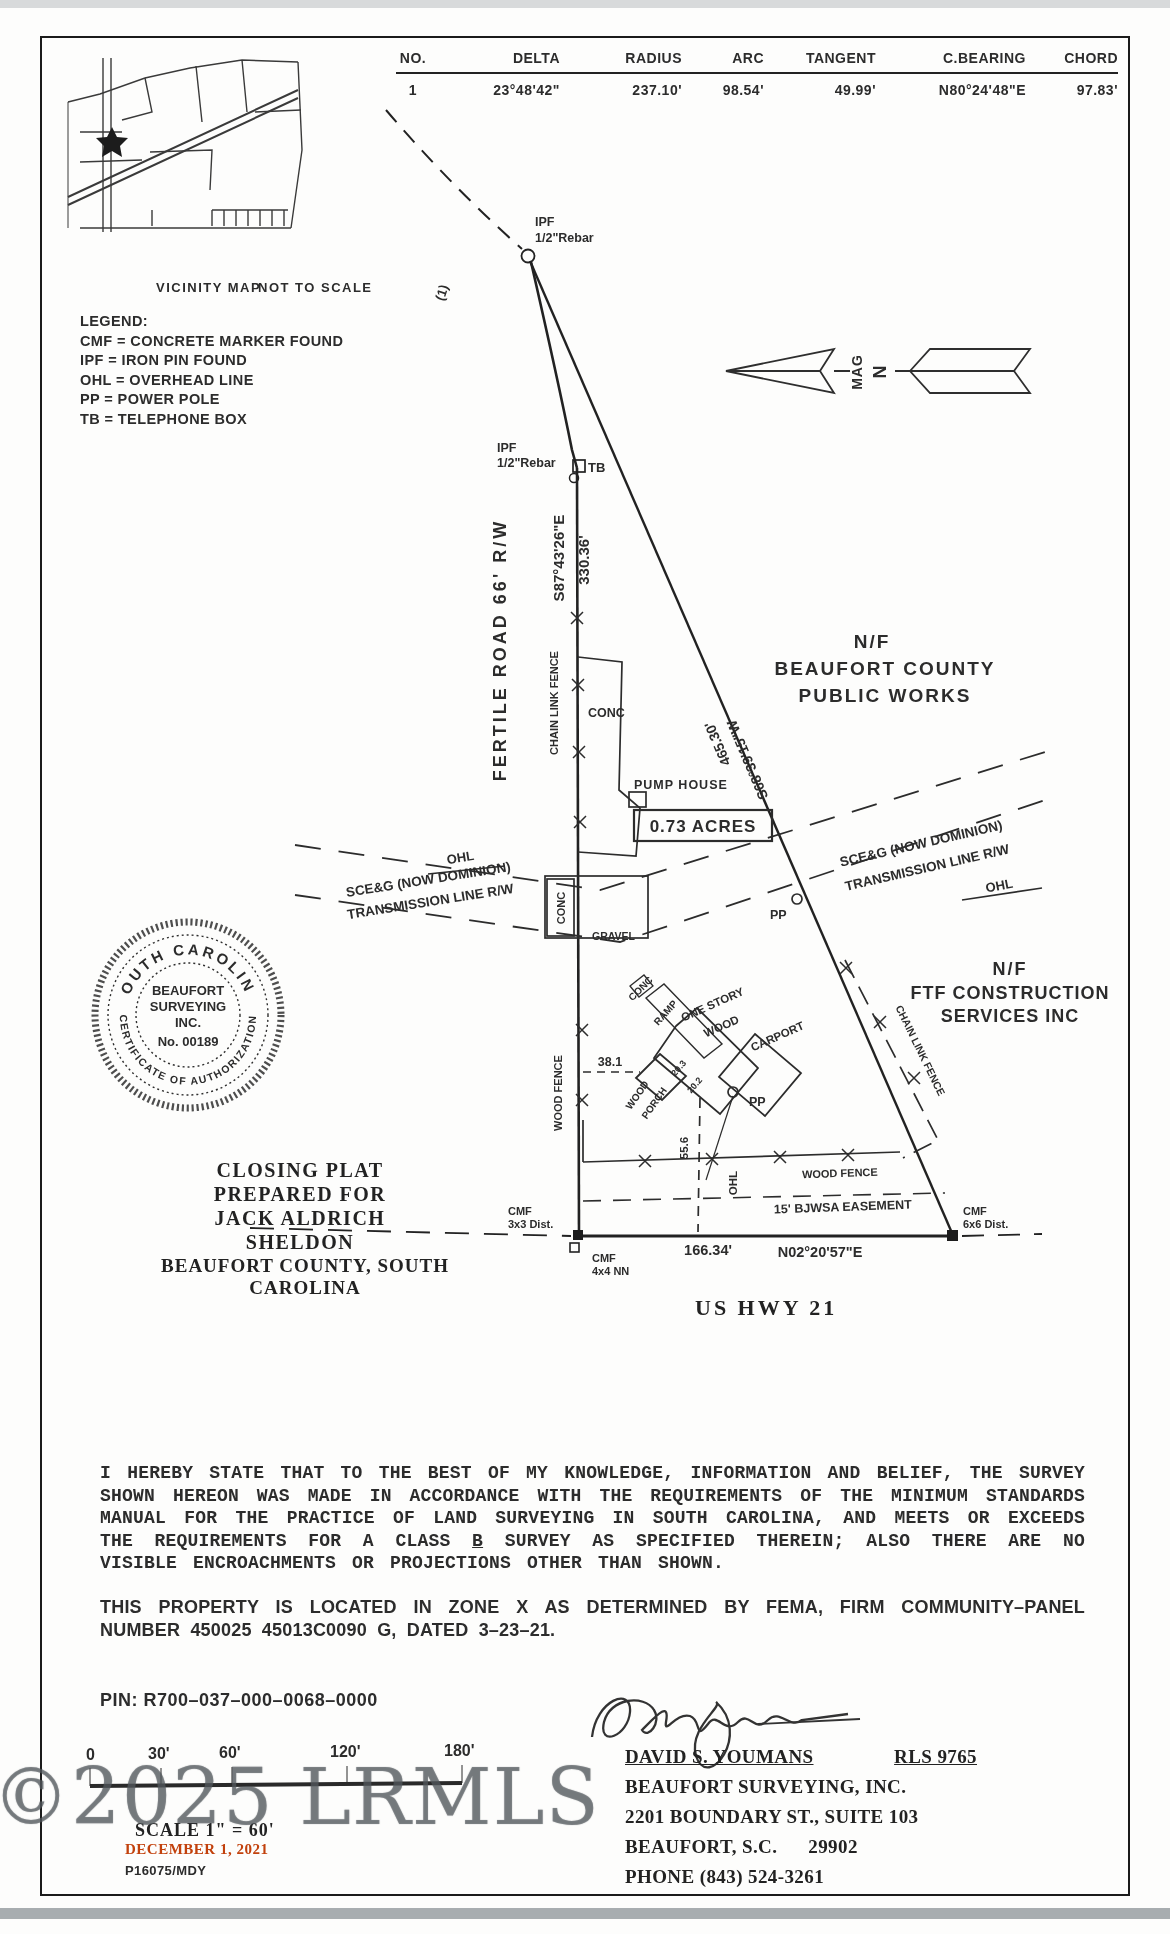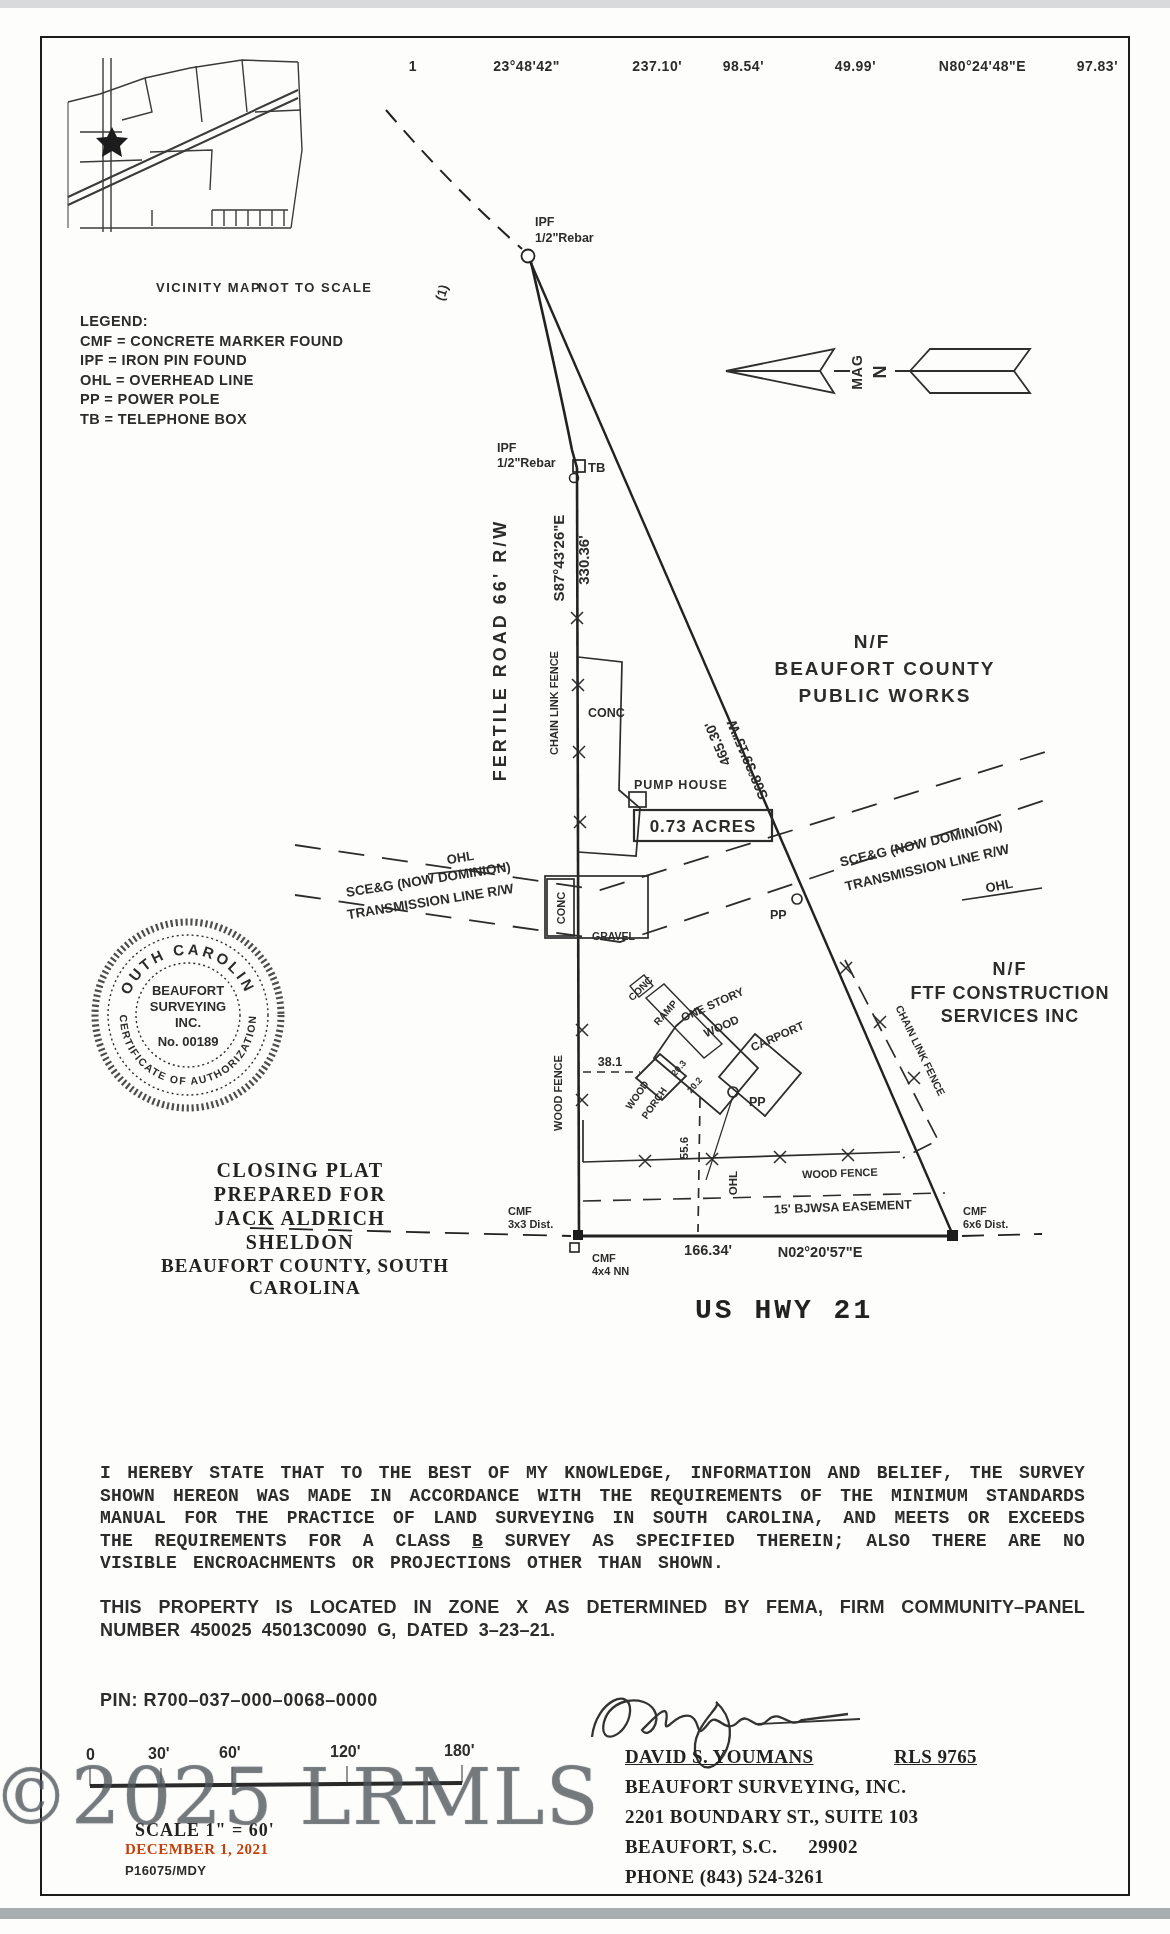--- a/index.html
+++ b/index.html
@@ -28,21 +28,21 @@
         text-align:justify;letter-spacing:.2px;word-spacing:5px;}
   #p1{top:1376px;}
   #p2{top:1462px;font-family:Liberation Mono, monospace;}
   #p3{top:1596px;}
   #pin{left:100px;top:1690px;font-size:18px;letter-spacing:.5px;}
   .u{text-decoration:underline;}
   
   #title-block{left:90px;top:1158px;width:340px;text-align:center;font-size:20px;
                line-height:24px;letter-spacing:1.5px;}
   #county-line{left:85px;top:1255px;width:360px;text-align:center;font-size:19px;letter-spacing:1px;}
-  #us-hwy{left:655px;top:1295px;font-size:28px;letter-spacing:3px;font-family:Liberation Mono, monospace;}
+  #us-hwy{left:655px;top:1295px;font-size:22px;letter-spacing:3px;}
   
   #scale-text{left:95px;top:1820px;font-size:18px;letter-spacing:1px;}
   #date-line{left:85px;top:1841px;font-size:15px;letter-spacing:.5px;color:#c2410c;}
   #job-no{left:85px;top:1863px;font-size:13px;letter-spacing:.4px;padding-left:40px;}
   
   #surveyor{left:585px;top:1742px;width:360px;font-size:19px;line-height:30px;letter-spacing:.4px;}
   #surveyor .nm{display:flex;justify-content:space-between;width:352px;text-decoration:underline;}
   #surveyor .pre{white-space:pre;}
   
   #watermark{left:-8px;top:1752px;font-family:"DejaVu Serif",serif;font-size:78px;
@@ -52,20 +52,29 @@
 </style>
 </head>
 <body>
 
 <div id="page">
   <div class="band-top"></div>
   <div class="band-bottom"></div>
   <div id="border"></div>
 
   <div id="curve-table" class="abs tech">
+    <div class="row hdr">
+      <div class="c c-no">NO.</div>
+      <div class="c c-delta">DELTA</div>
+      <div class="c c-radius">RADIUS</div>
+      <div class="c c-arc">ARC</div>
+      <div class="c c-tan">TANGENT</div>
+      <div class="c c-bear">C.BEARING</div>
+      <div class="c c-chord">CHORD</div>
+    </div>
     <div class="row vals">
       <div class="c c-no">1</div>
       <div class="c c-delta">23°48'42"</div>
       <div class="c c-radius">237.10'</div>
       <div class="c c-arc">98.54'</div>
       <div class="c c-tan">49.99'</div>
       <div class="c c-bear">N80°24'48"E</div>
       <div class="c c-chord">97.83'</div>
     </div>
   </div>

